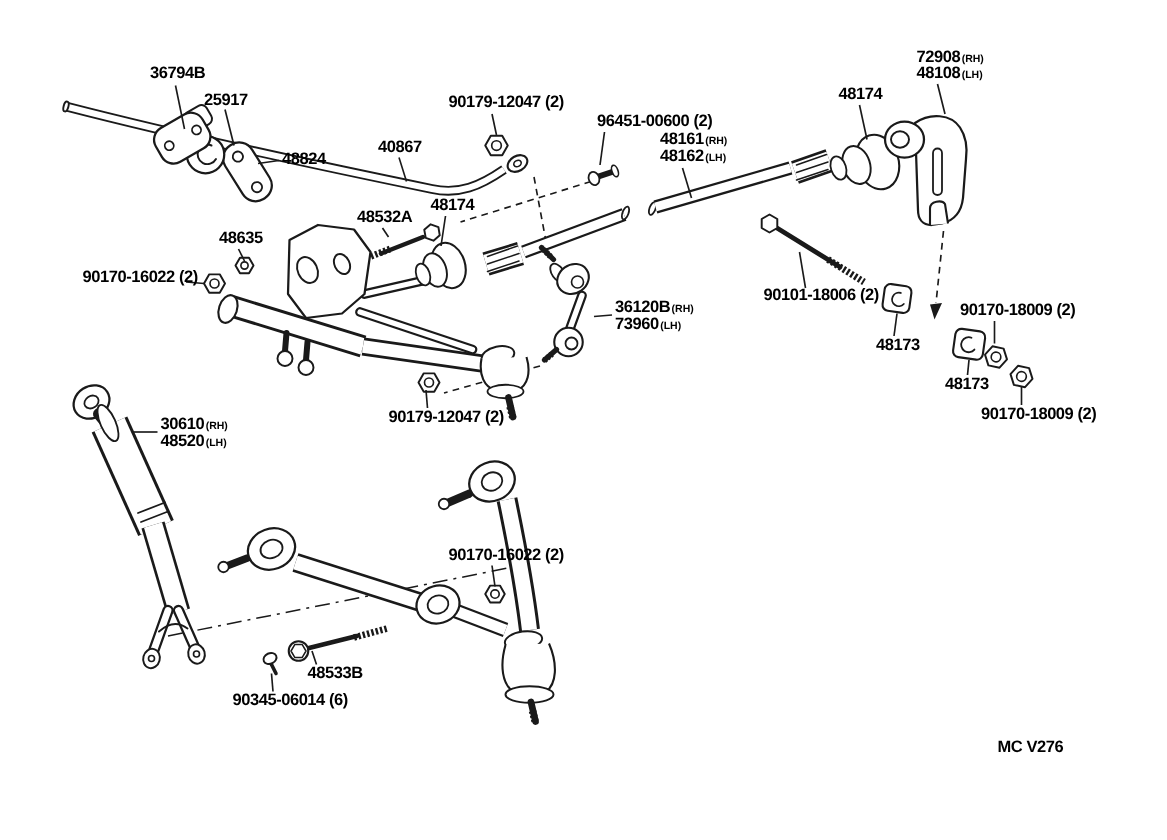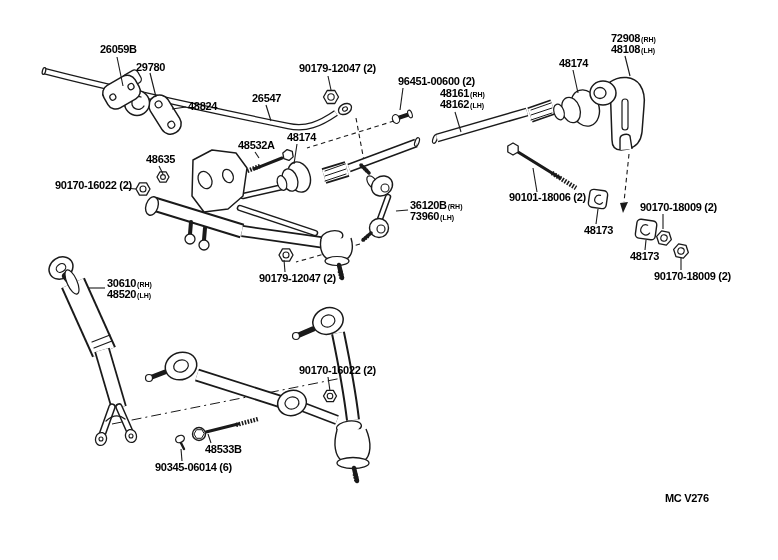--- a/index.html
+++ b/index.html
@@ -286,24 +286,24 @@
     <path class="ldr" d="M681,270 L681,258"></path>
     <path class="ldr" d="M408,210 L396,211"></path>
     <path class="ldr" d="M285,272 L284,260"></path>
     <path class="ldr" d="M105,288 L89,288"></path>
     <path class="ldr" d="M328,377 L330,391"></path>
     <path class="ldr" d="M211,443 L208,434"></path>
     <path class="ldr" d="M182,461 L181,449"></path>
   </g>
 </svg>
 
-  <div class="lbl" style="left:100px;top:44px">26059B</div>
-  <div class="lbl" style="left:136px;top:62px">29780</div>
+  <div class="lbl" style="left:100px;top:44px">36794B</div>
+  <div class="lbl" style="left:136px;top:62px">25917</div>
   <div class="lbl" style="left:188px;top:101px">48824</div>
-  <div class="lbl" style="left:252px;top:93px">26547</div>
+  <div class="lbl" style="left:252px;top:93px">40867</div>
   <div class="lbl" style="left:299px;top:63px">90179-12047 (2)</div>
   <div class="lbl" style="left:398px;top:76px">96451-00600 (2)</div>
   <div class="lbl two" style="left:440px;top:89px">
     <div class="row"><span>48161</span><span class="suf">(RH)</span></div>
     <div class="row"><span>48162</span><span class="suf">(LH)</span></div>
   </div>
   <div class="lbl" style="left:559px;top:58px">48174</div>
   <div class="lbl two" style="left:611px;top:34px">
     <div class="row"><span>72908</span><span class="suf">(RH)</span></div>
     <div class="row"><span>48108</span><span class="suf">(LH)</span></div>

